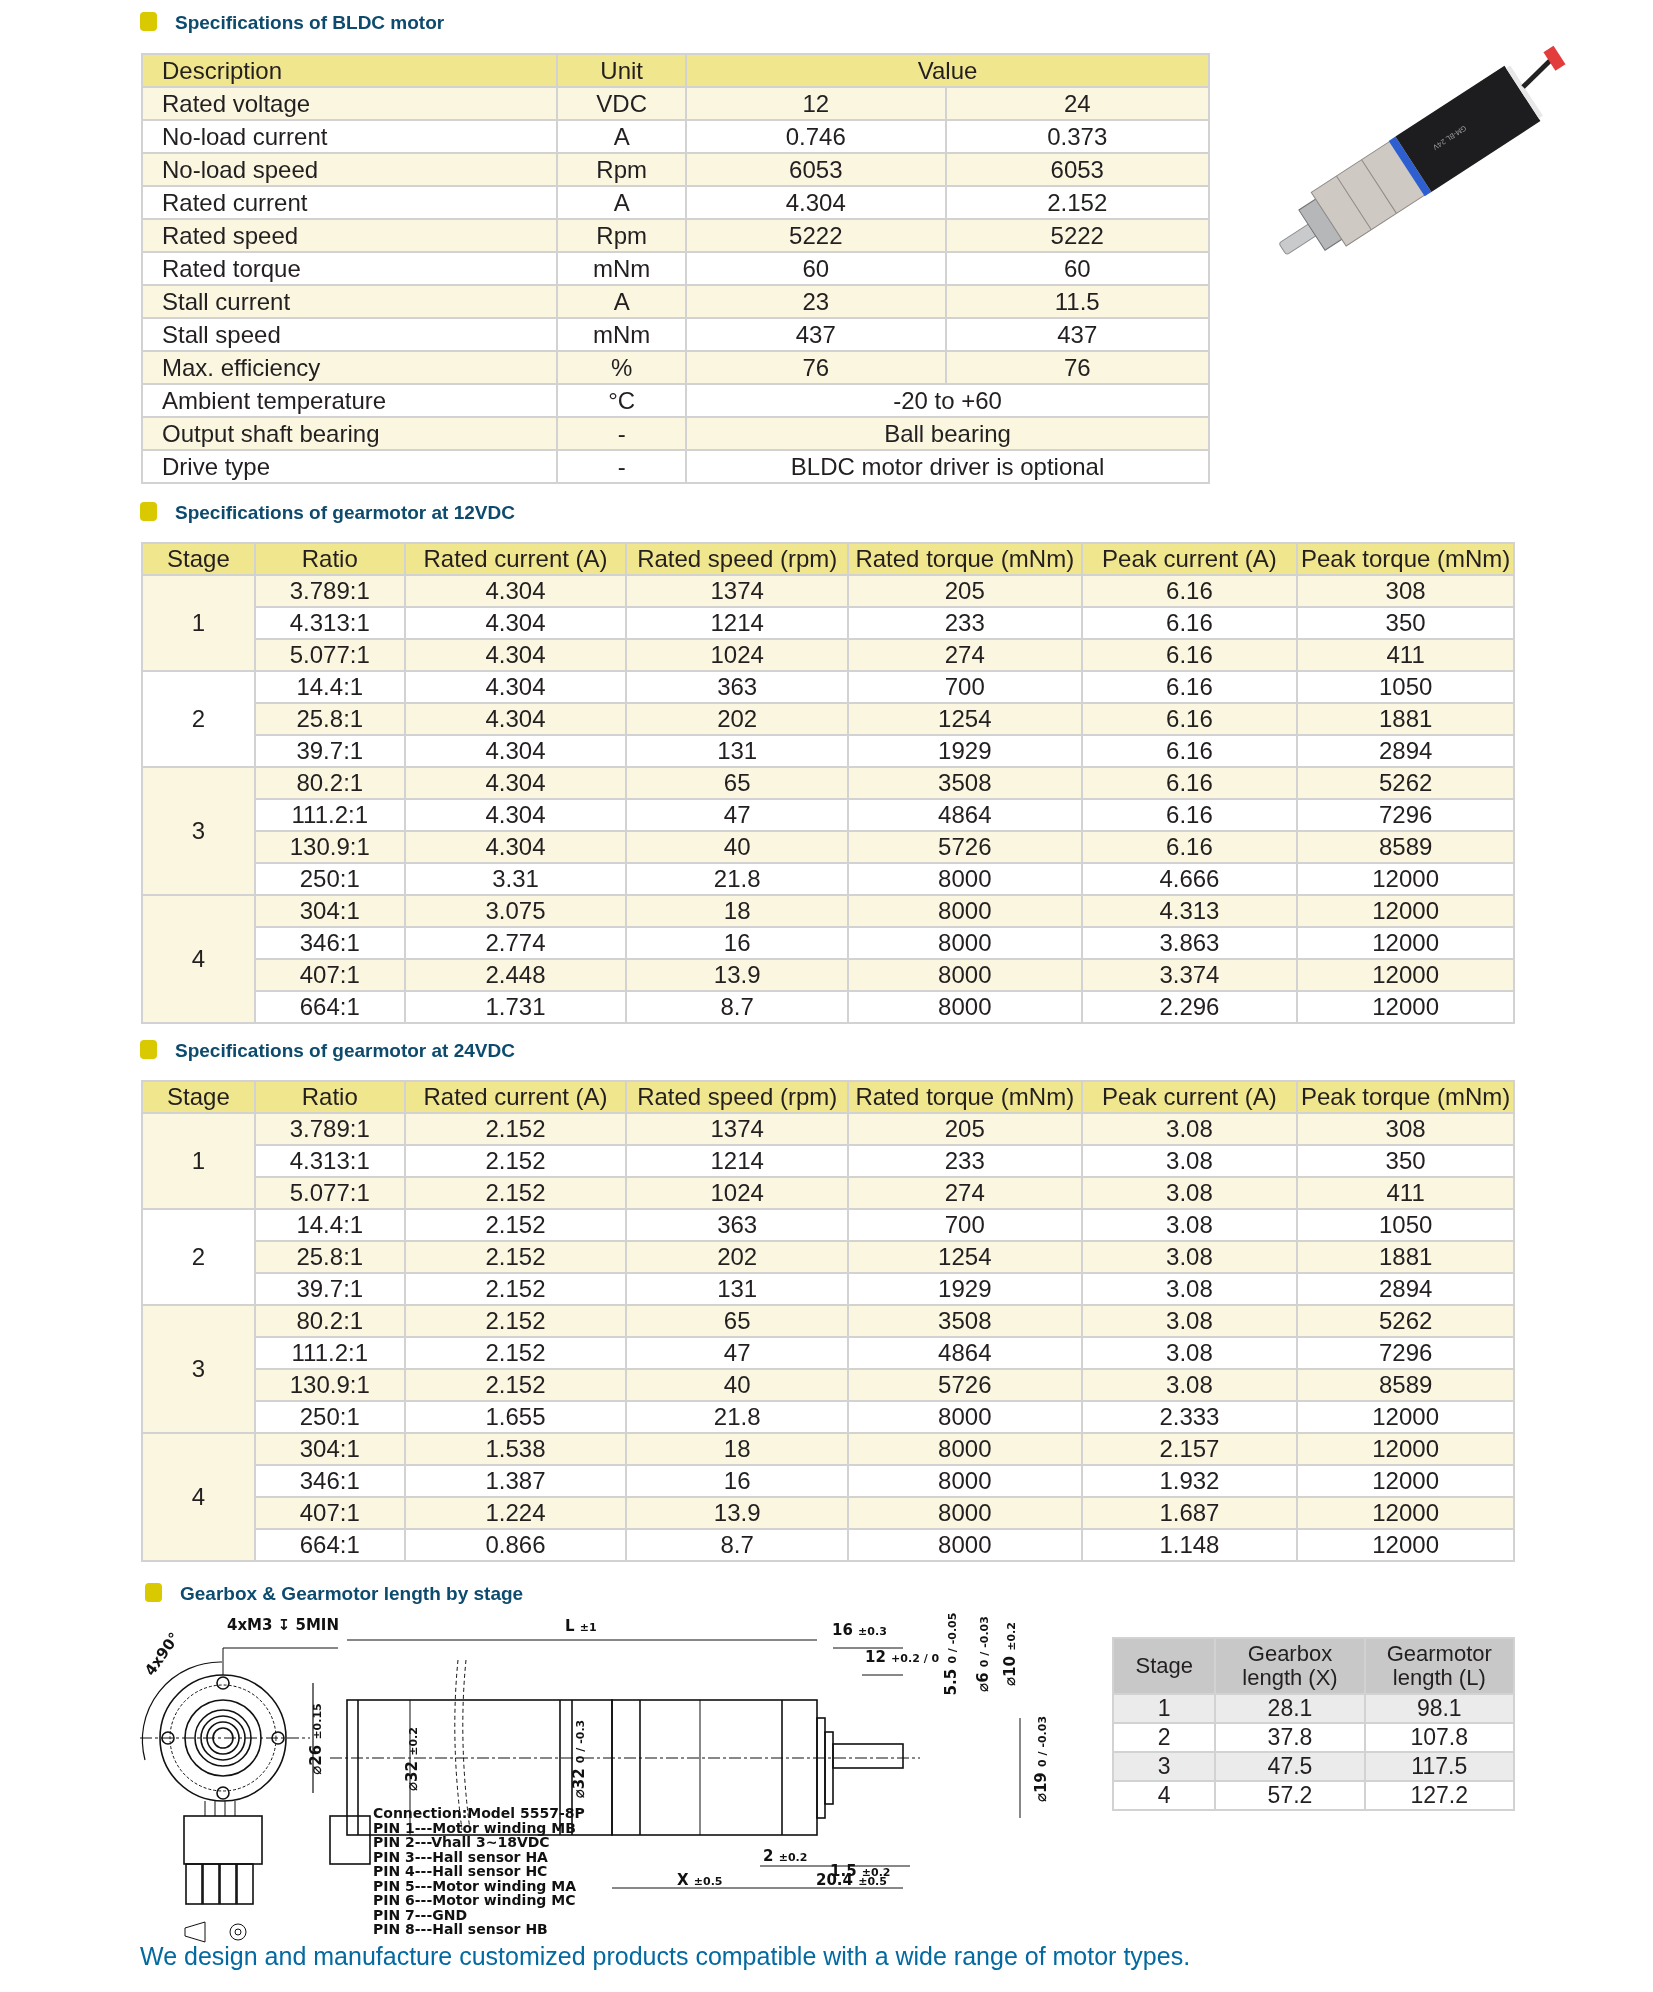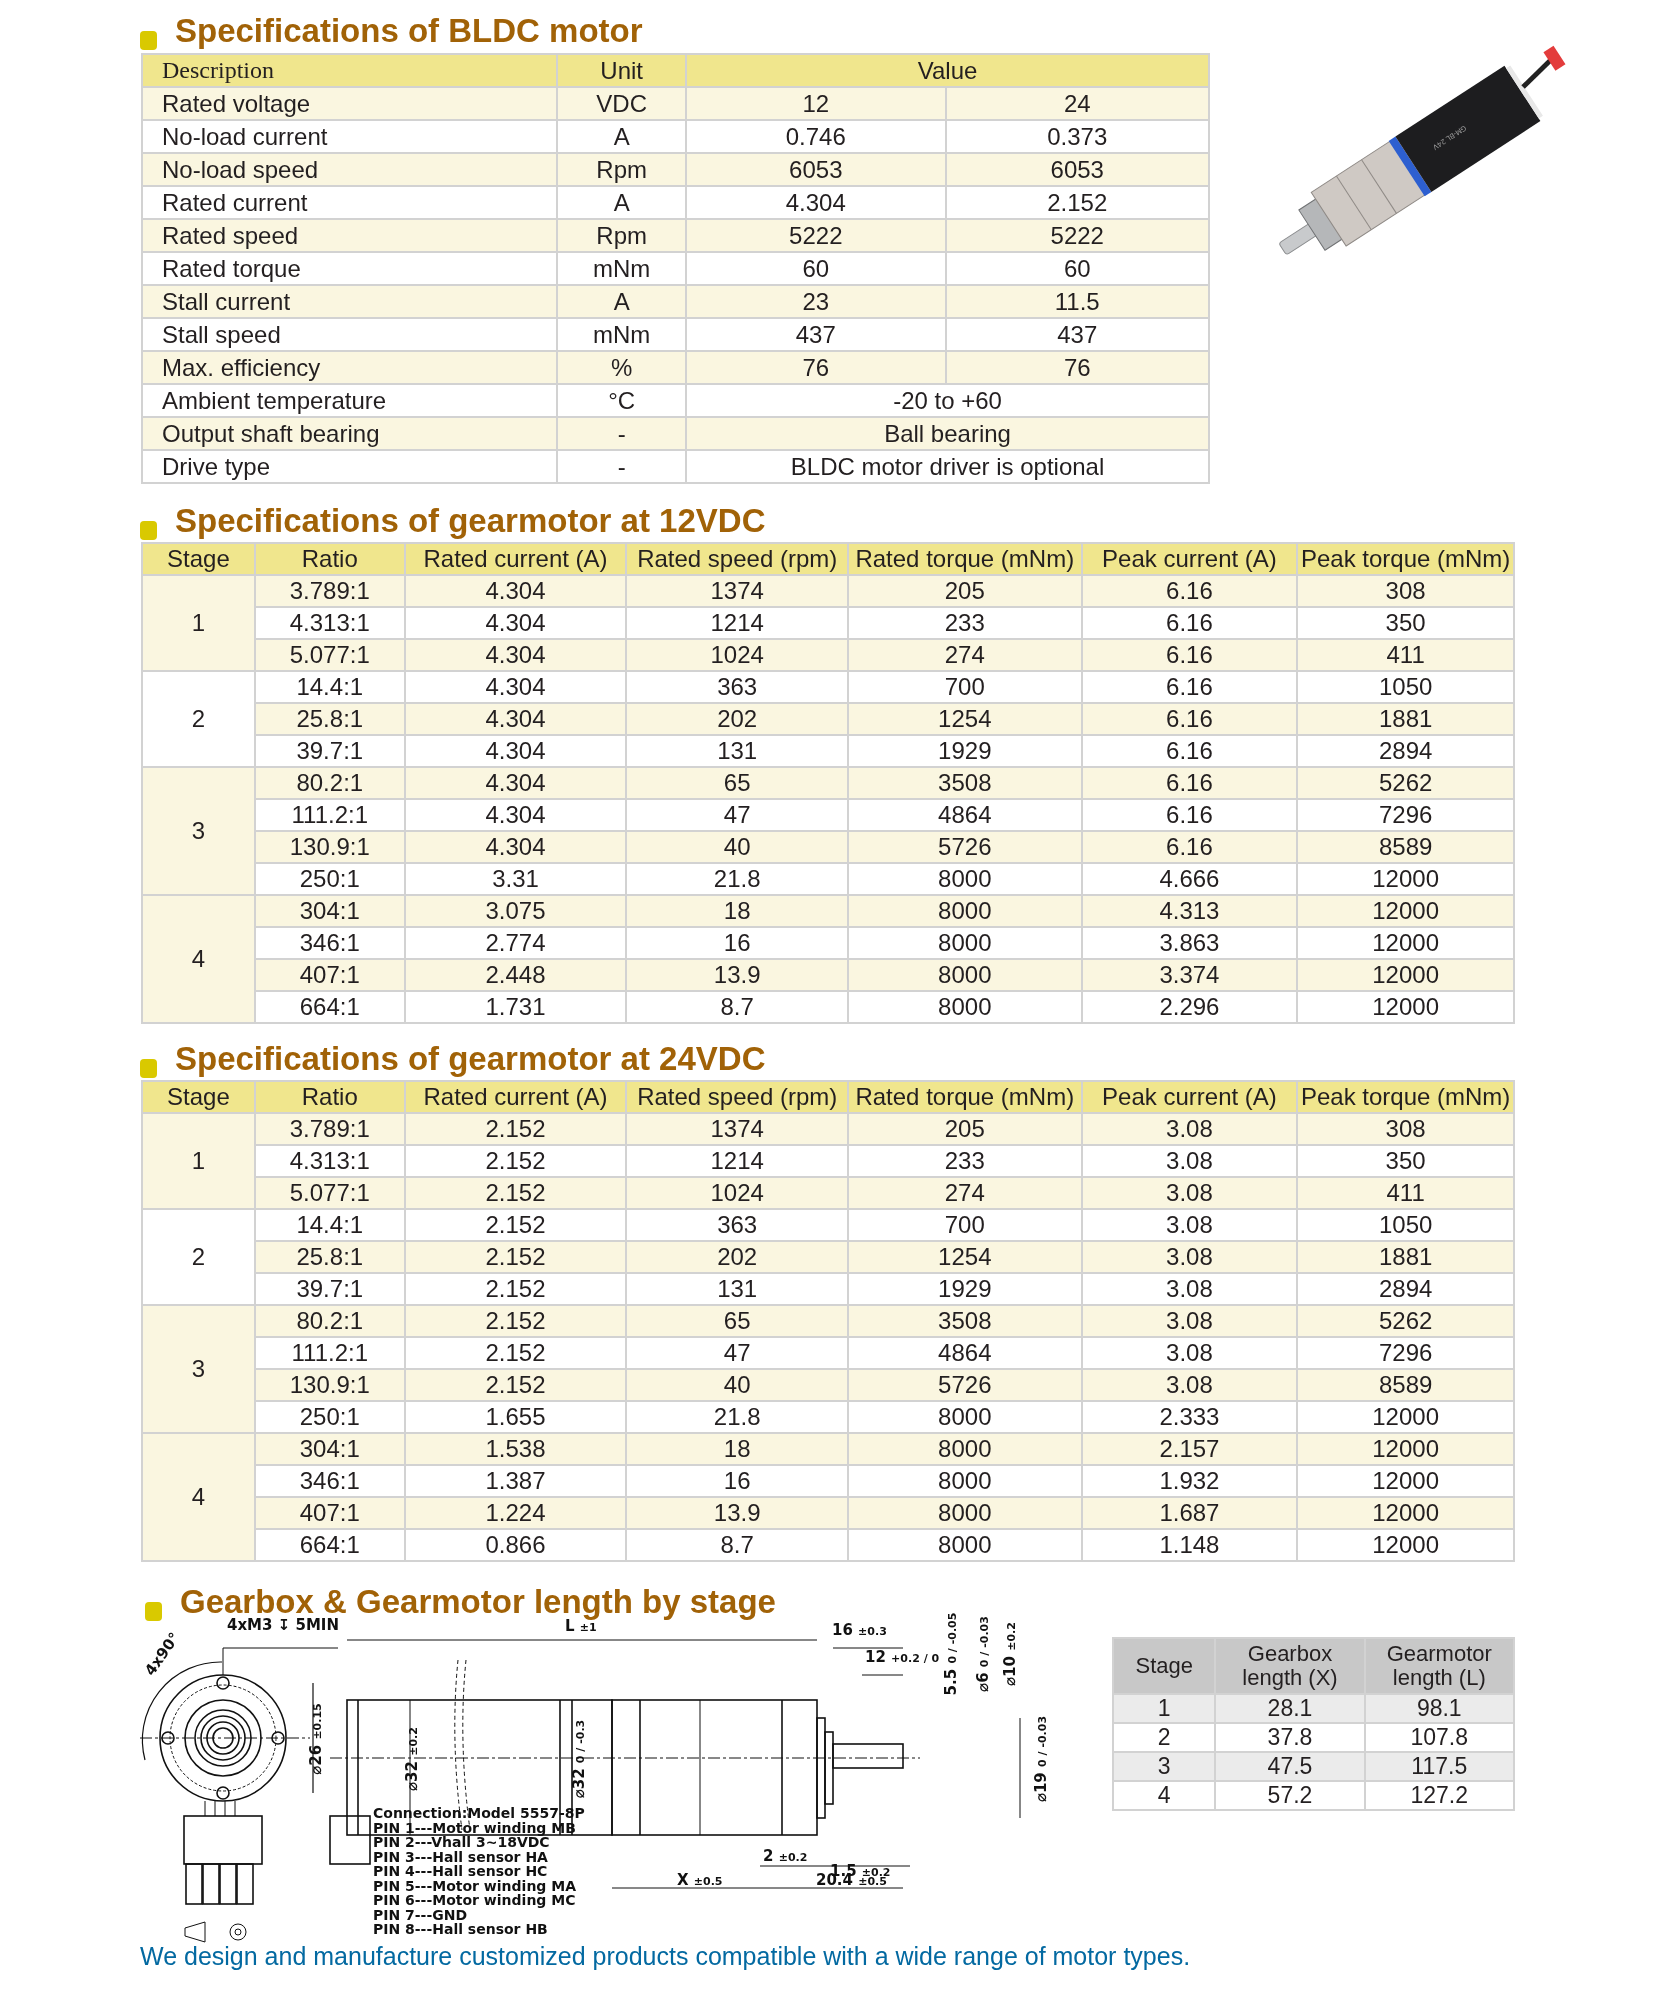--- a/index.html
+++ b/index.html
@@ -1,23 +1,23 @@
 <!DOCTYPE html>
 <html><head>
 <meta charset="utf-8">
 <style>
   html,body{margin:0;padding:0;background:#ffffff;}
   body{width:1653px;height:1992px;position:relative;font-family:"Liberation Sans",sans-serif;color:#231f20;overflow:hidden;}
-  .sec-title{position:absolute;display:flex;align-items:flex-end;font-size:33px;font-weight:bold;color:#a16207;}
+  .sec-title{position:absolute;display:flex;align-items:flex-start;font-size:19px;font-weight:bold;color:#0c4a6e;}
   .sec-title .bullet{width:17px;height:19px;background:#d9c900;border-radius:4px;margin-right:18px;display:inline-block;}
   table{border-collapse:collapse;position:absolute;font-family:"Liberation Sans",sans-serif;}
   td,th{border:2px solid #d2d2d2;font-weight:normal;padding:0;text-align:center;font-size:24px;color:#231f20;}
   th{background:#f0e68d;}
   .spec td.desc{text-align:left;padding-left:19px;}
-  .spec th.desc{text-align:left;padding-left:19px;font-family:Liberation Serif, serif;}
+  .spec th.desc{text-align:left;padding-left:19px;}
   .spec tr{height:33px;}
   tr.alt td{background:#faf6e0;}
   td.stage-alt{background:#faf6e0;}
   td.stage-plain{background:#ffffff;}
   .gm tr{height:32px;}
   .len th{background:#c8c8c8;font-size:22px;line-height:24px;}
   .len td{font-size:23px;}
   .len tr.g td{background:#ebebeb;}
   .photo{position:absolute;left:1250px;top:40px;width:320px;height:260px;}
   .drawing{position:absolute;left:130px;top:1615px;width:920px;height:330px;}

